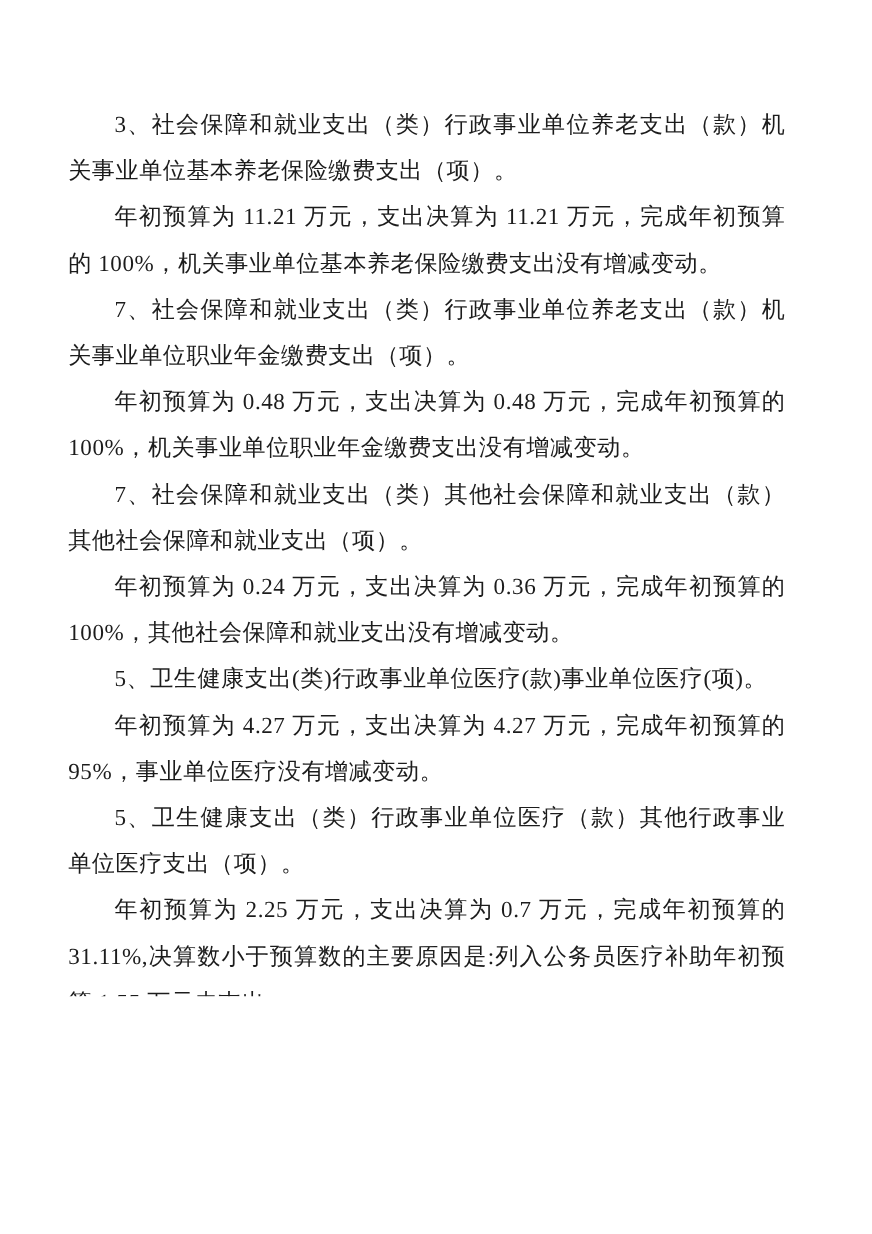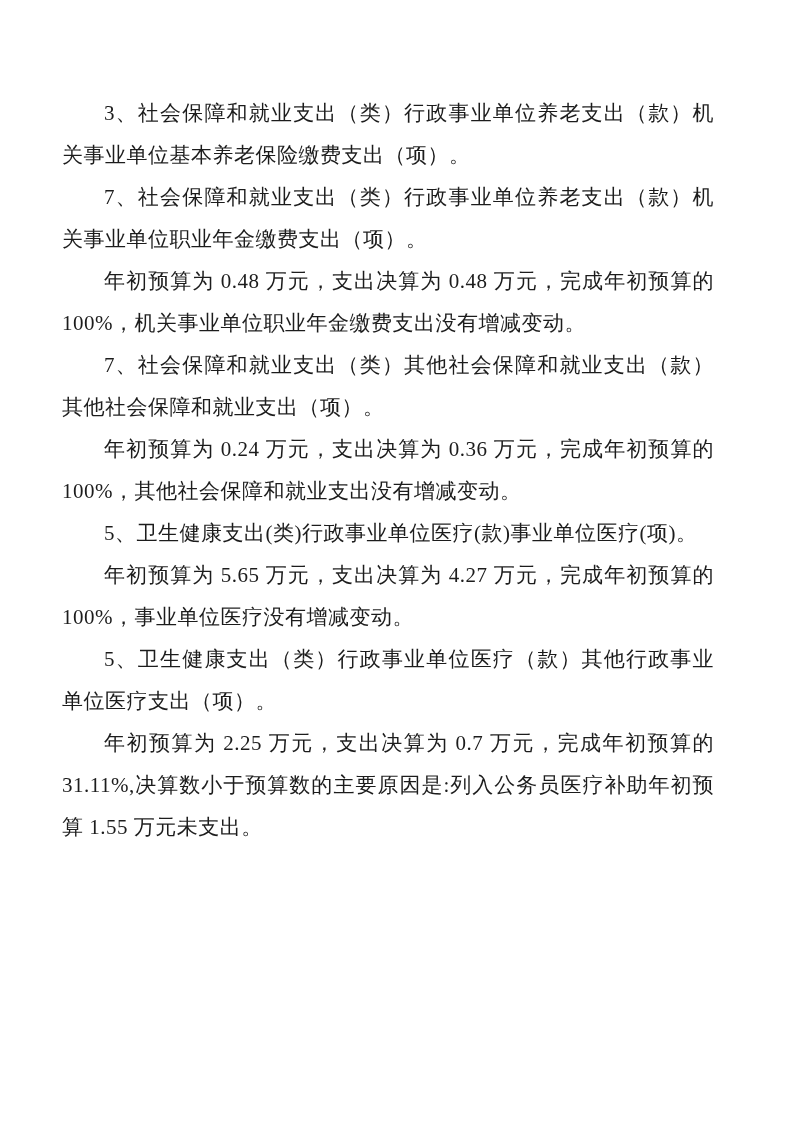--- a/index.html
+++ b/index.html
@@ -43,23 +43,24 @@
     color: #1c1c1c;
     font-family: "Liberation Serif", serif;
   }
 </style>
 </head>
 <body>
 
 <div class="page">
   <div class="content">
     <p class="para">3、社会保障和就业支出（类）行政事业单位养老支出（款）机关事业单位基本养老保险缴费支出（项）。</p>
+    <p class="para">年初预算为 11.21 万元，支出决算为 11.21 万元，完成年初预算的 100%，机关事业单位基本养老保险缴费支出没有增减变动。</p>
     <p class="para">7、社会保障和就业支出（类）行政事业单位养老支出（款）机关事业单位职业年金缴费支出（项）。</p>
     <p class="para">年初预算为 0.48 万元，支出决算为 0.48 万元，完成年初预算的 100%，机关事业单位职业年金缴费支出没有增减变动。</p>
     <p class="para">7、社会保障和就业支出（类）其他社会保障和就业支出（款）其他社会保障和就业支出（项）。</p>
     <p class="para">年初预算为 0.24 万元，支出决算为 0.36 万元，完成年初预算的 100%，其他社会保障和就业支出没有增减变动。</p>
     <p class="para">5、卫生健康支出(类)行政事业单位医疗(款)事业单位医疗(项)。</p>
-    <p class="para">年初预算为 5.65 万元，支出决算为 4.27 万元，完成年初预算的 100%，事业单位医疗没有增减变动。</p>
+    <p class="para">年初预算为 4.27 万元，支出决算为 4.27 万元，完成年初预算的 95%，事业单位医疗没有增减变动。</p>
     <p class="para">5、卫生健康支出（类）行政事业单位医疗（款）其他行政事业单位医疗支出（项）。</p>
     <p class="para">年初预算为 2.25 万元，支出决算为 0.7 万元，完成年初预算的 31.11%,决算数小于预算数的主要原因是:列入公务员医疗补助年初预算 1.55 万元未支出。</p>
   </div>
   <div class="footer">- 11 -</div>
 </div>
 
 </body></html>

